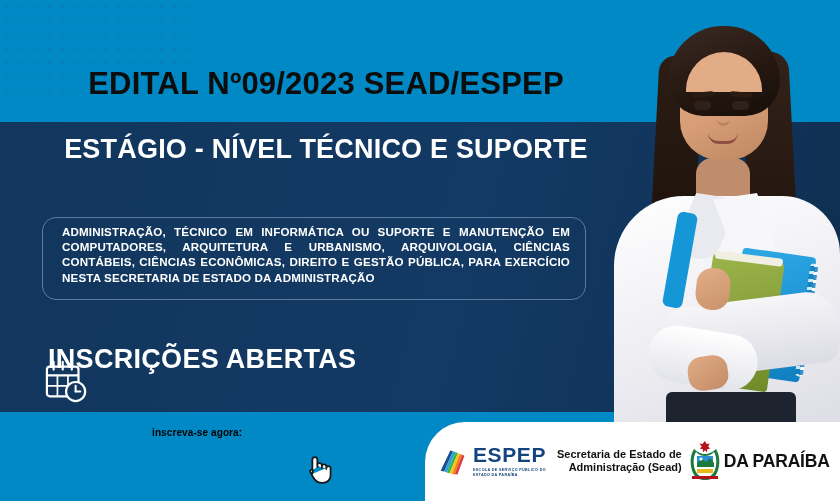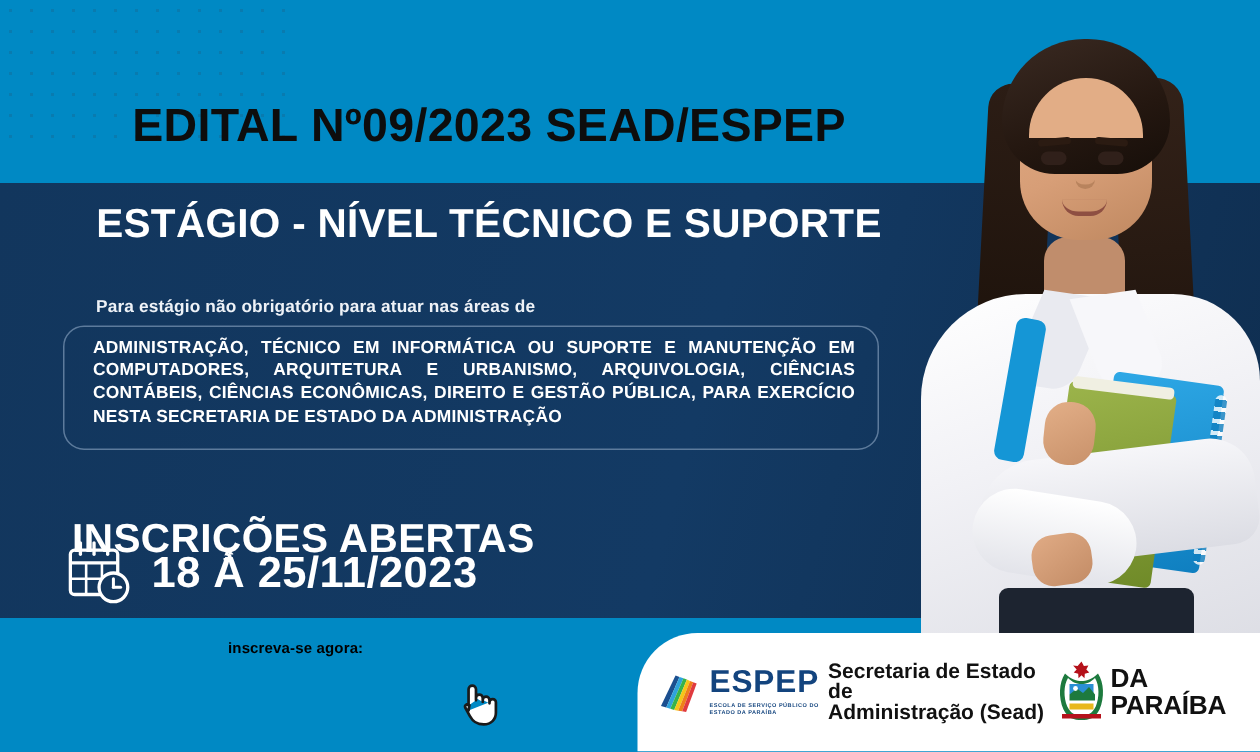--- a/index.html
+++ b/index.html
@@ -225,22 +225,22 @@
   .espep-pages { width:30px; height:30px; flex:0 0 auto; }
   .espep-txt { line-height:1; }
   .espep-name {
     font-size:21px; font-weight:700; color:#13447e; letter-spacing:.6px;
   }
   .espep-sub {
     font-size:3.7px; font-weight:700; color:#13447e;
     letter-spacing:.35px; margin-top:3px; line-height:5.4px; max-width:78px;
   }
   .sead-txt {
-    font-size:14px; font-weight:700; color:#111; line-height:13.5px;
-    text-align:left; margin-left:6px;
+    font-size:11px; font-weight:700; color:#111; line-height:13.5px;
+    text-align:right; margin-left:6px;
   }
   .arms { width:38px; height:44px; flex:0 0 auto; margin-left:4px; }
   .gov-txt {
     font-size:17.5px; font-weight:700; color:#111;
     line-height:18px; letter-spacing:-.2px;
   }
 </style>
 </head>
 <body>
 
@@ -274,40 +274,38 @@
     <div class="ph-book-green"></div>
     <div class="ph-arm"></div>
     <div class="ph-forearm"></div>
     <div class="ph-hand-top"></div>
     <div class="ph-hand-low"></div>
   </div>
 
   <div class="edital">EDITAL Nº09/2023 SEAD/ESPEP</div>
   <div class="estagio">ESTÁGIO - NÍVEL TÉCNICO E SUPORTE</div>
 
-  <div class="para-label">Para estágio não obrigatório  para atuar nas áreas de</div>
   <div class="areas-box"></div>
   <div class="areas-text">ADMINISTRAÇÃO, TÉCNICO EM INFORMÁTICA OU SUPORTE E MANUTENÇÃO EM COMPUTADORES, ARQUITETURA E URBANISMO, ARQUIVOLOGIA, CIÊNCIAS CONTÁBEIS, CIÊNCIAS ECONÔMICAS, DIREITO E GESTÃO PÚBLICA, PARA EXERCÍCIO NESTA SECRETARIA DE ESTADO DA ADMINISTRAÇÃO</div>
 
   <div class="insc-title">INSCRIÇÕES ABERTAS</div>
   <div class="insc-row">
     <svg class="cal-icon" viewBox="0 0 48 46">
       <rect x="3" y="7" width="33" height="31" rx="3" fill="none" stroke="#ffffff" stroke-width="2.3"></rect>
       <line x1="3" y1="16" x2="36" y2="16" stroke="#ffffff" stroke-width="2.3"></line>
       <line x1="14" y1="16" x2="14" y2="38" stroke="#ffffff" stroke-width="1.8"></line>
       <line x1="25" y1="16" x2="25" y2="38" stroke="#ffffff" stroke-width="1.8"></line>
       <line x1="3" y1="27" x2="36" y2="27" stroke="#ffffff" stroke-width="1.8"></line>
       <line x1="10" y1="2" x2="10" y2="10" stroke="#ffffff" stroke-width="2.3" stroke-linecap="round"></line>
       <line x1="19.5" y1="2" x2="19.5" y2="10" stroke="#ffffff" stroke-width="2.3" stroke-linecap="round"></line>
       <line x1="29" y1="2" x2="29" y2="10" stroke="#ffffff" stroke-width="2.3" stroke-linecap="round"></line>
       <circle cx="33" cy="33" r="10" fill="#12365d" stroke="#ffffff" stroke-width="2.3"></circle>
       <line x1="33" y1="27" x2="33" y2="33" stroke="#ffffff" stroke-width="2.1" stroke-linecap="round"></line>
       <line x1="33" y1="33" x2="38" y2="33" stroke="#ffffff" stroke-width="2.1" stroke-linecap="round"></line>
     </svg>
-    <span class="insc-date">18 À 25/11/2023</span>
   </div>
 
   <div class="inscreva">inscreva-se agora:</div>
   <svg class="cursor-ic" viewBox="0 0 32 32">
     <path d="M11 18V8.5a2.2 2.2 0 0 1 4.4 0V15m0-1.4a2 2 0 0 1 4 0V16m0-1.2a2 2 0 0 1 4 0v2m0-.6a1.9 1.9 0 0 1 3.8 0v6.2c0 4-2.9 6.9-7.2 6.9-4.6 0-6.6-2-8.3-5.1l-2.6-4.8c-.7-1.3 1-2.8 2.4-1.6L11 21" fill="#ffffff" stroke="#1a1a1a" stroke-width="1.6" stroke-linejoin="round" stroke-linecap="round"></path>
   </svg>
 
   <div class="foot-pill"></div>
   <div class="foot-inner">
 

